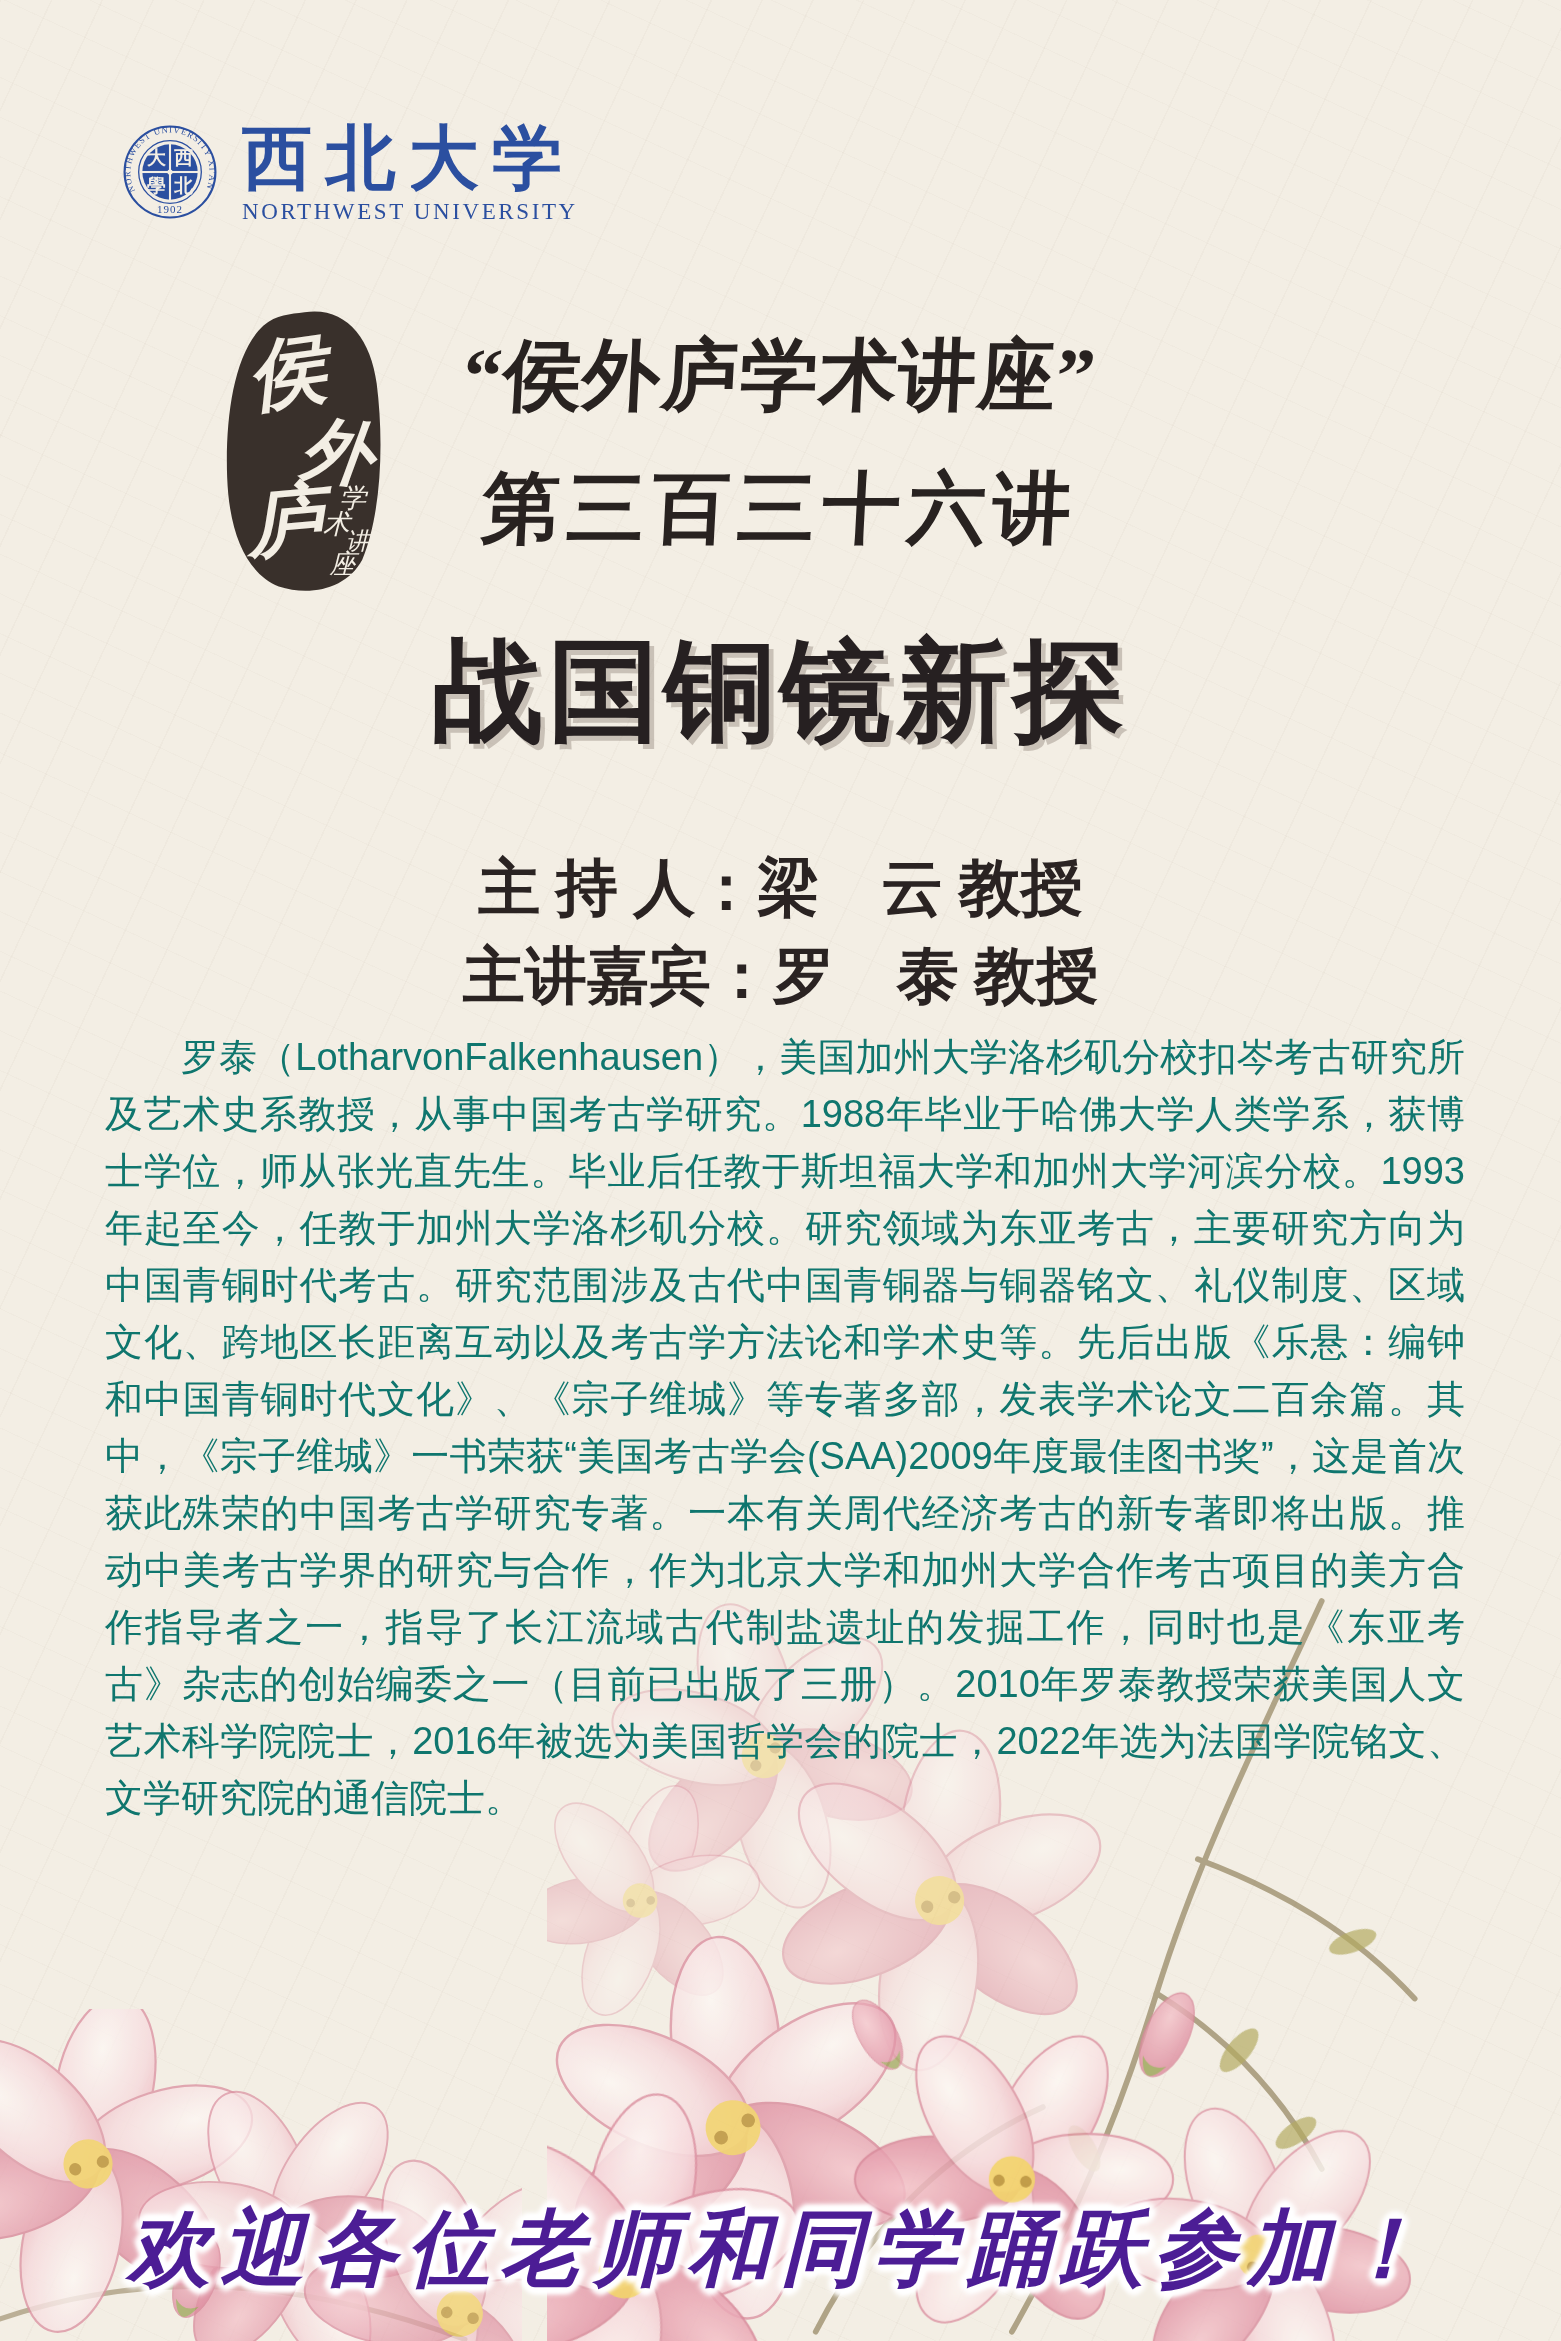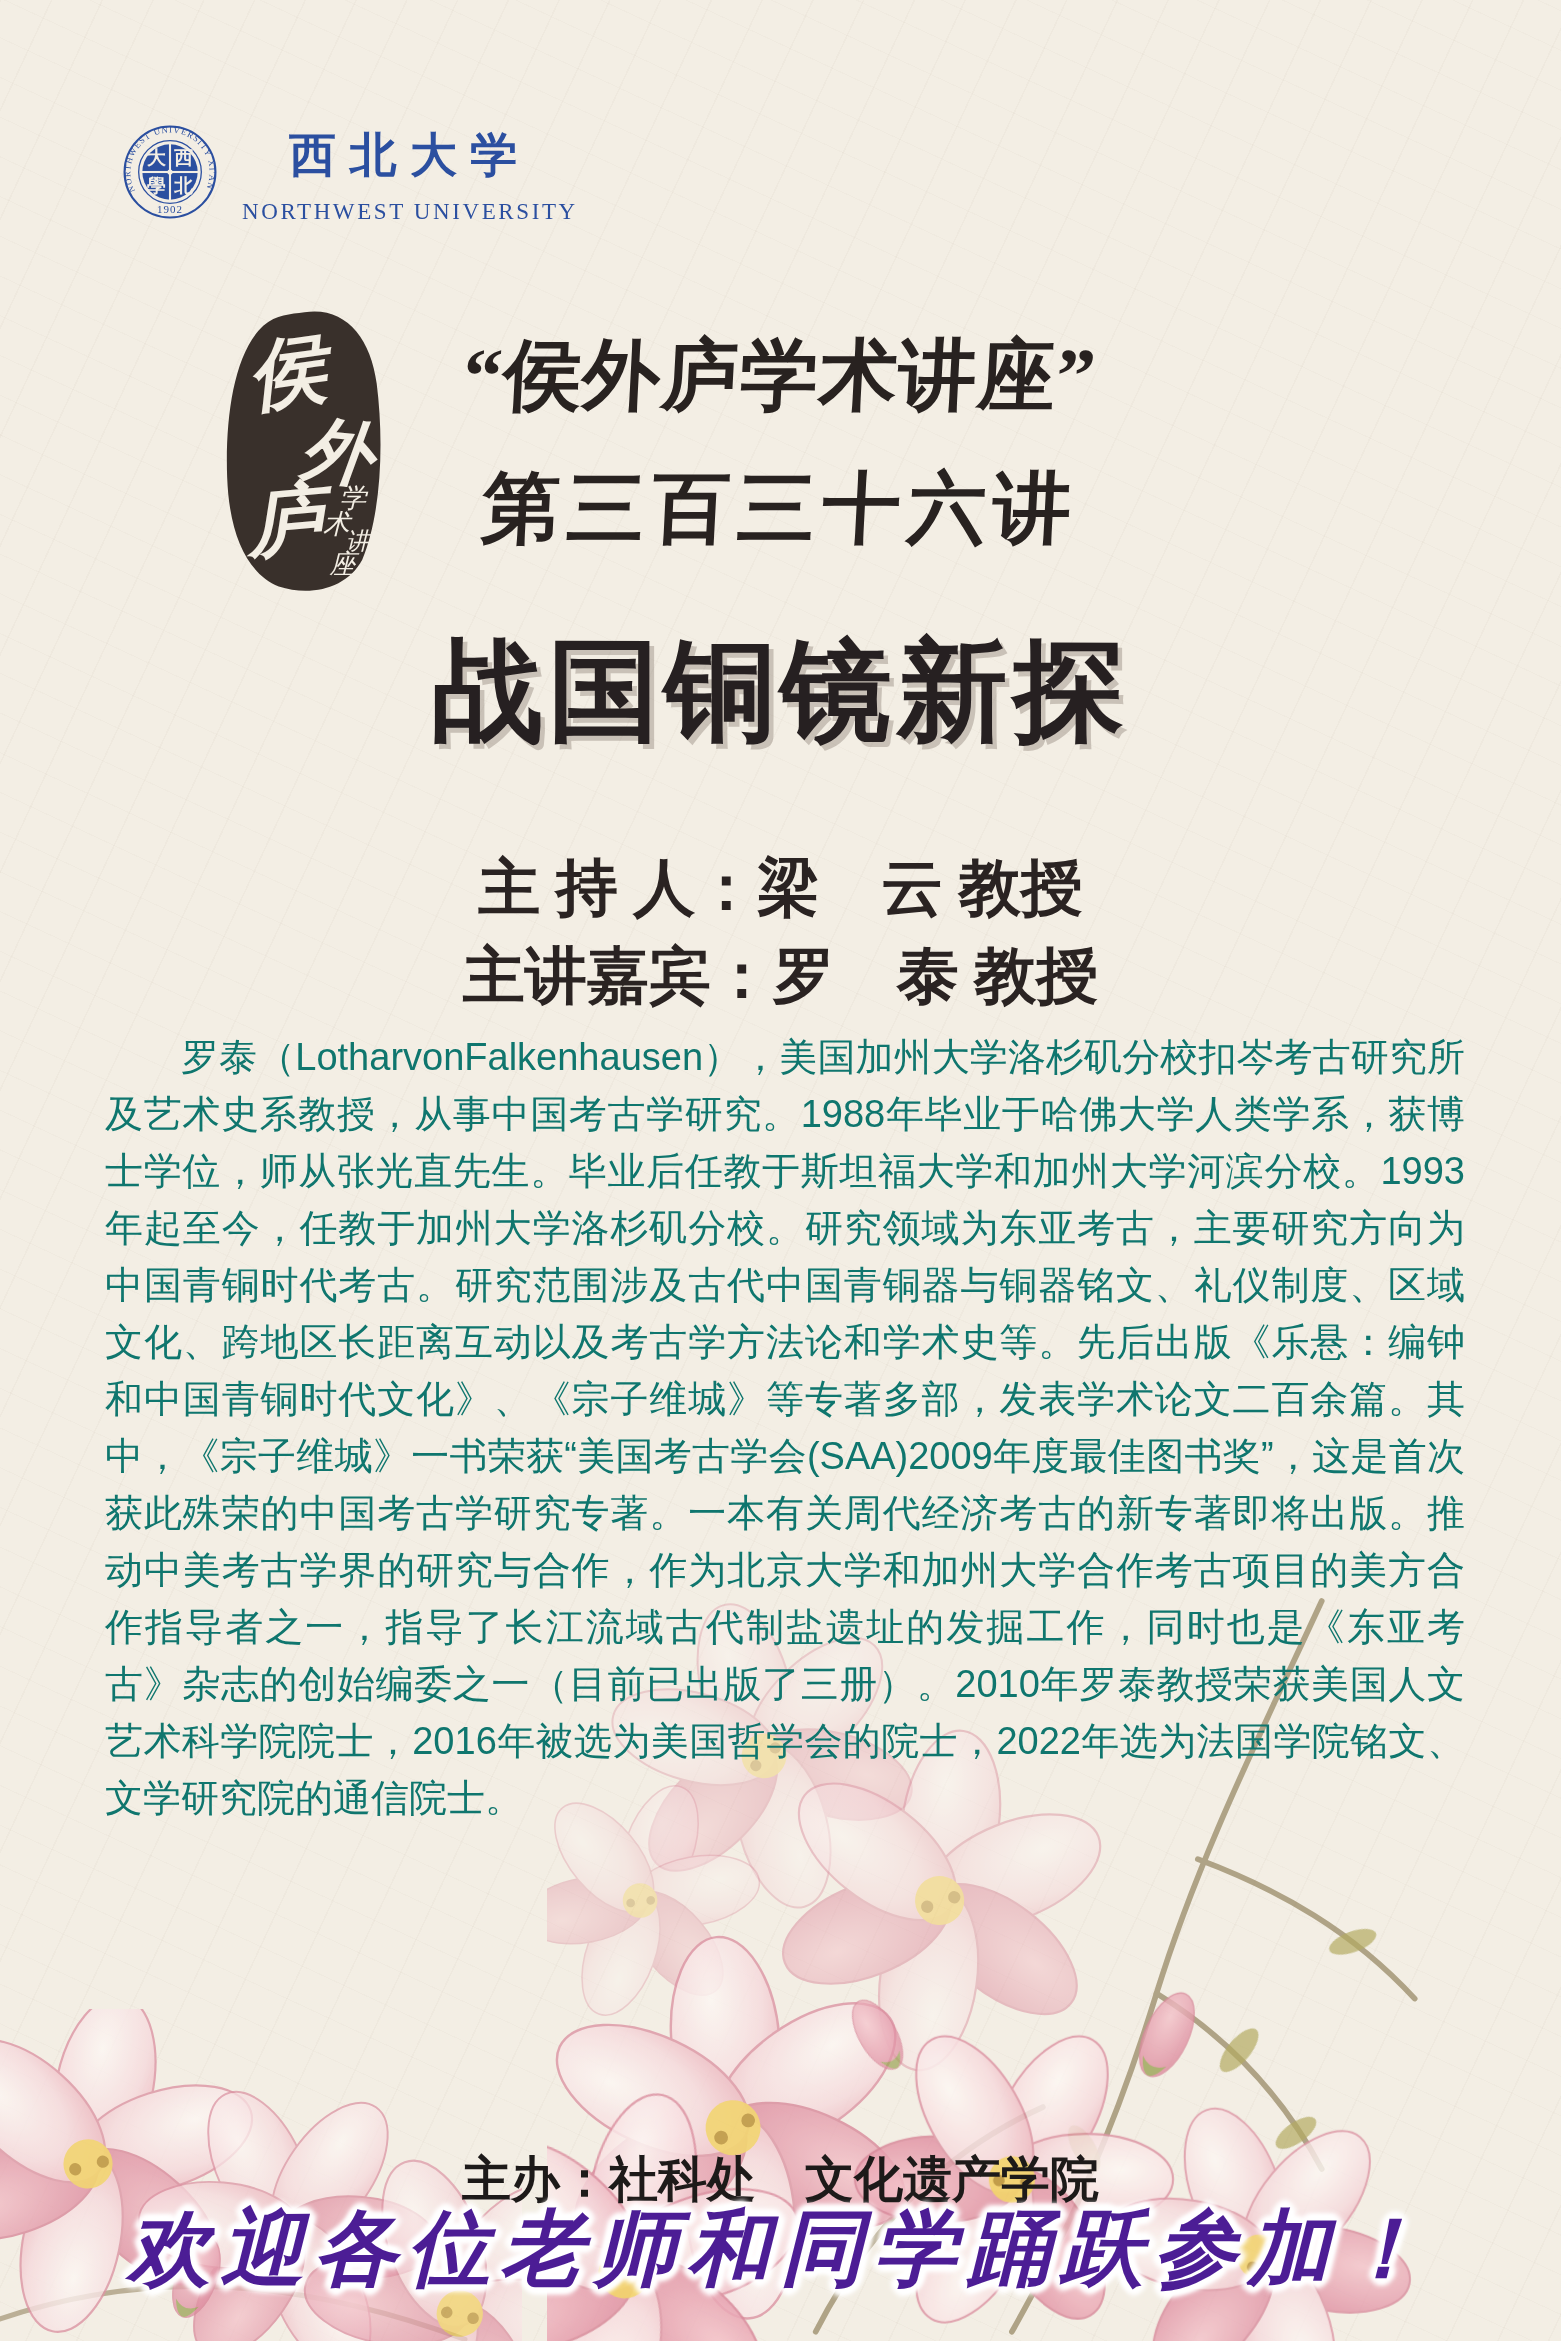--- a/index.html
+++ b/index.html
@@ -25,23 +25,23 @@
   .flowers-right{left:547px;top:1570px;}
   .flowers-left{left:0;top:2009px;}
 
   .logo-block{
     position:absolute;left:123px;top:125px;z-index:2;
     display:flex;align-items:flex-start;gap:25px;
   }
   .uni-seal{width:94px;height:94px;flex:0 0 auto;}
   .uni-names{display:flex;flex-direction:column;}
   .uni-cn{
-    font-family:Liberation Mono, monospace;
-    font-weight:bold;font-size:47px;line-height:67px;
-    letter-spacing:13.4px;color:var(--c-blue,#2b4fa0);text-align:center;
+    font-family:Liberation Sans, sans-serif;
+    font-weight:bold;font-size:70px;line-height:67px;
+    letter-spacing:13.4px;color:var(--c-blue,#2b4fa0);
   }
   .uni-en{
     font-family:"Liberation Serif","DejaVu Serif",serif;
     font-size:23px;letter-spacing:2.6px;margin-top:7px;
     color:var(--c-blue,#2b4fa0);
   }
 
   .stamp{position:absolute;left:222px;top:307px;width:165px;height:289px;z-index:2;}
 
   .series{
@@ -213,20 +213,17 @@
       <span>主 持 人：</span><span>梁　云 教授</span>
     </div>
     <div class="speaker-line">
       <span>主讲嘉宾：</span><span>罗　泰 教授</span>
     </div>
   </div>
 
   <p class="bio">罗泰（LotharvonFalkenhausen），美国加州大学洛杉矶分校扣岑考古研究所及艺术史系教授，从事中国考古学研究。1988年毕业于哈佛大学人类学系，获博士学位，师从张光直先生。毕业后任教于斯坦福大学和加州大学河滨分校。1993年起至今，任教于加州大学洛杉矶分校。研究领域为东亚考古，主要研究方向为中国青铜时代考古。研究范围涉及古代中国青铜器与铜器铭文、礼仪制度、区域文化、跨地区长距离互动以及考古学方法论和学术史等。先后出版《乐悬：编钟和中国青铜时代文化》、《宗子维城》等专著多部，发表学术论文二百余篇。其中，《宗子维城》一书荣获“美国考古学会(SAA)2009年度最佳图书奖”，这是首次获此殊荣的中国考古学研究专著。一本有关周代经济考古的新专著即将出版。推动中美考古学界的研究与合作，作为北京大学和加州大学合作考古项目的美方合作指导者之一，指导了长江流域古代制盐遗址的发掘工作，同时也是《东亚考古》杂志的创始编委之一（目前已出版了三册）。2010年罗泰教授荣获美国人文艺术科学院院士，2016年被选为美国哲学会的院士，2022年选为法国学院铭文、文学研究院的通信院士。</p>
 
 
-  <div class="organizer">
-    <span>主办：</span><span>社科处　文化遗产学院</span>
-  </div>
 
   <div class="welcome">欢迎各位老师和同学踊跃参加！</div>
 
 </div>
 
 
 </body></html>

